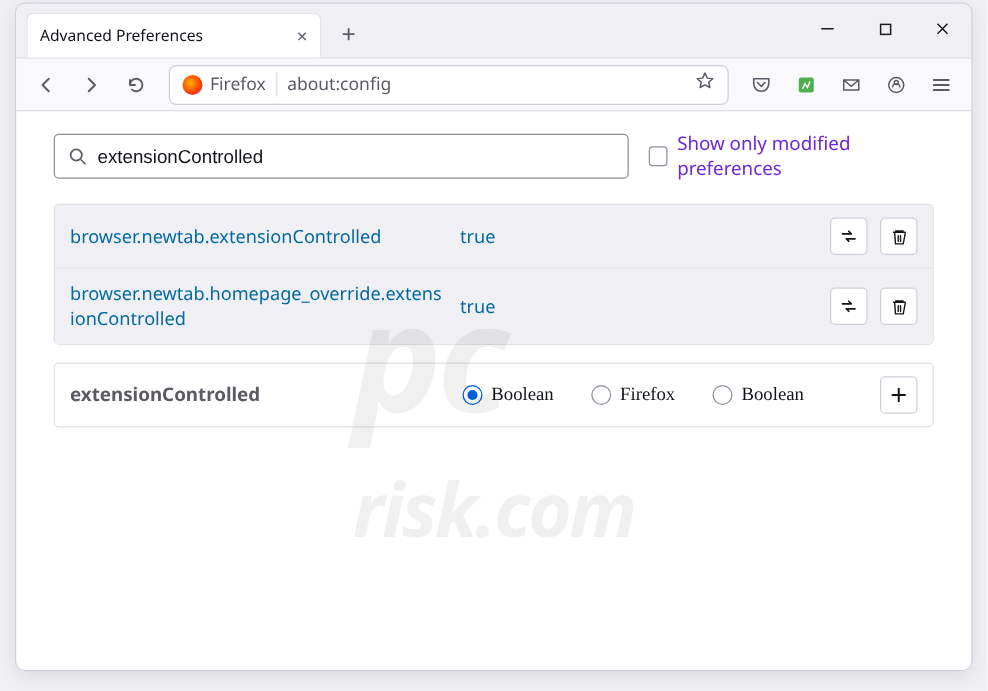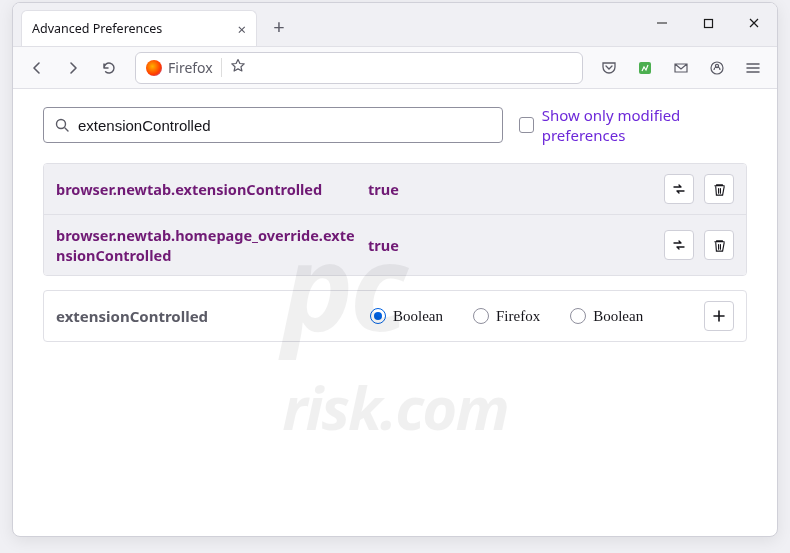--- a/index.html
+++ b/index.html
@@ -155,21 +155,21 @@
     overflow: hidden;
   }
   .pref-row {
     display: flex;
     align-items: center;
     padding: 10px 12px;
     gap: 12px;
     font-size: 14.5px;
   }
   .pref-row + .pref-row { border-top: 1px solid #e0e0e6; }
-  .pref-row.modified { background: #f0f0f4; font-weight: 700; color: #701a75; justify-content: space-between; }
+  .pref-row.modified { background: #f0f0f4; font-weight: 400; color: #0369a1; justify-content: space-between; }
   .pref-name { flex: 0 0 300px; word-break: break-word; }
   .pref-value { flex: 1; }
   .pref-actions { display: flex; gap: 10px; }
   .icon-btn {
     width: 30px; height: 30px;
     border: 1px solid #cfcfd8;
     border-radius: 4px;
     background: #fff;
     display: flex; align-items: center; justify-content: center;
     cursor: pointer;
@@ -261,20 +261,21 @@
     <div class="tb-btn">
       <svg width="16" height="16" viewBox="0 0 16 16">
           <path d="M3 8a5 5 0 1 1 1.6 3.7M3 8V4m0 4h4" fill="none" stroke="#5b5b66" stroke-width="1.5" stroke-linecap="round" stroke-linejoin="round"></path>
         </svg>
     </div>
     <div class="urlbar">
       <div class="identity-box">
         <span class="ff-logo"></span>
         <span>Firefox</span>
       </div>
+      <span class="url-text">about:config</span>
       <span class="star">
         <svg width="16" height="16" viewBox="0 0 16 16">
             <path d="M8 1.5l1.9 4 4.3.4-3.2 2.9.9 4.2L8 10.9 4.1 13l.9-4.2L1.8 5.9l4.3-.4z" fill="none" stroke="#5b5b66" stroke-width="1.2" stroke-linejoin="round"></path>
           </svg>
       </span>
     </div>
     <div class="tb-btn">
       <svg width="16" height="16" viewBox="0 0 16 16">
           <path d="M2 3h12v4a6 6 0 0 1-12 0V3z" fill="none" stroke="#5b5b66" stroke-width="1.3"></path>
           <path d="M5 6l3 3 3-3" fill="none" stroke="#5b5b66" stroke-width="1.3" stroke-linecap="round"></path>

